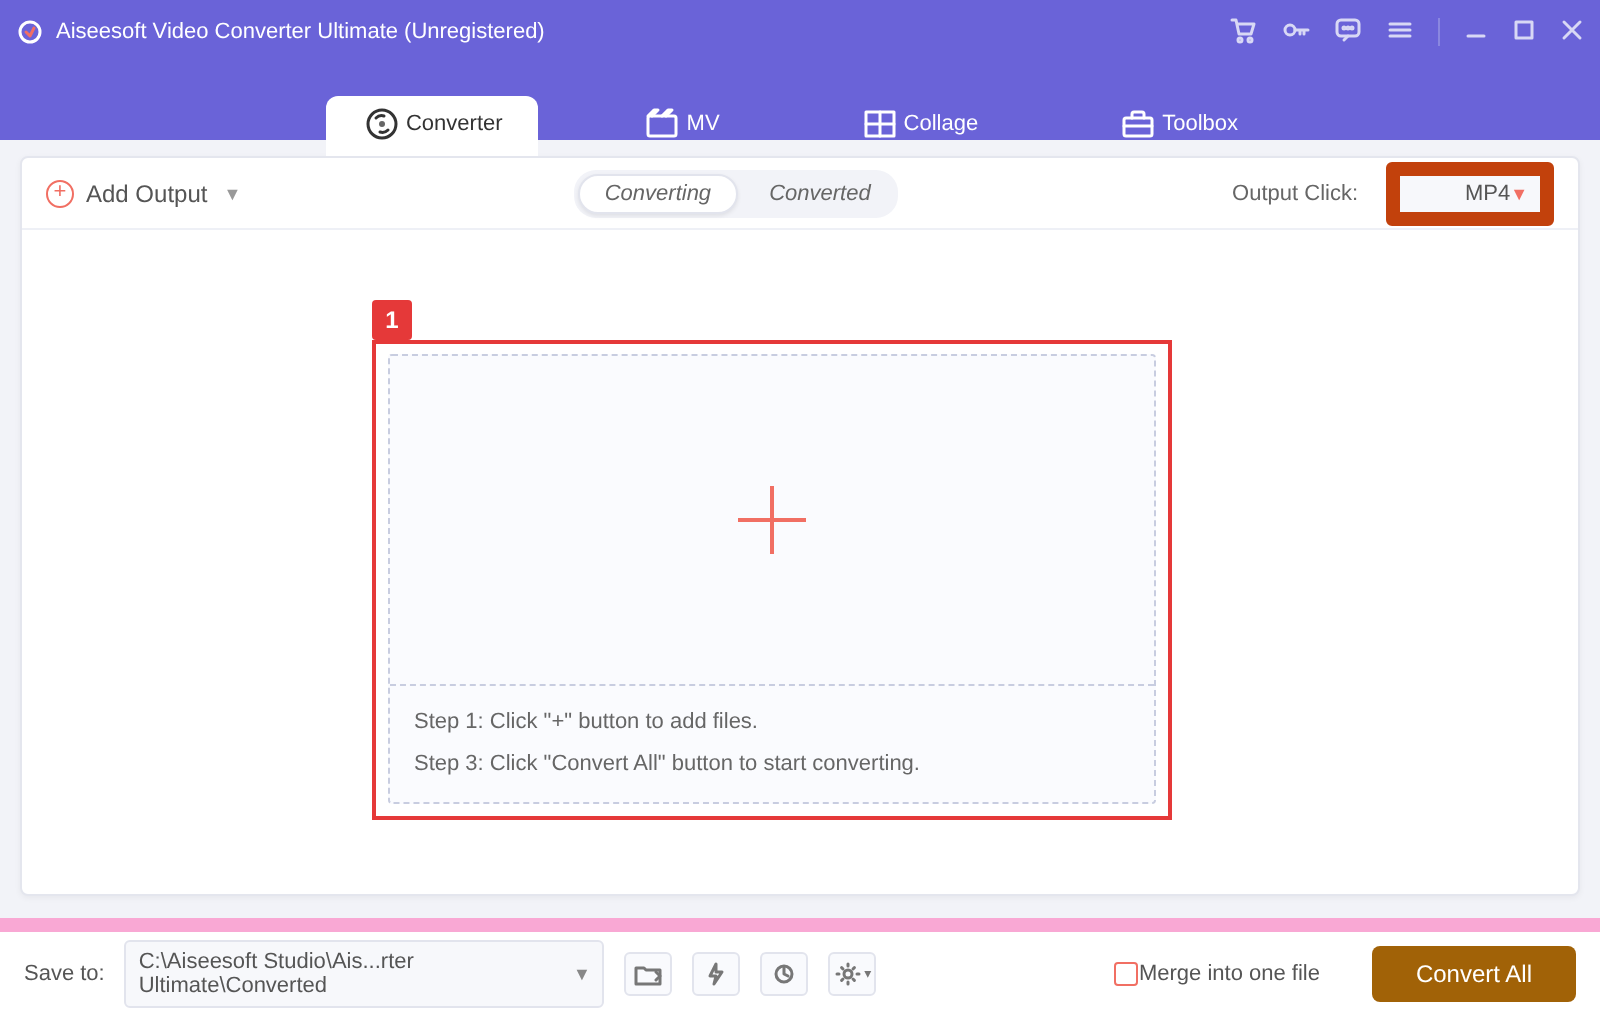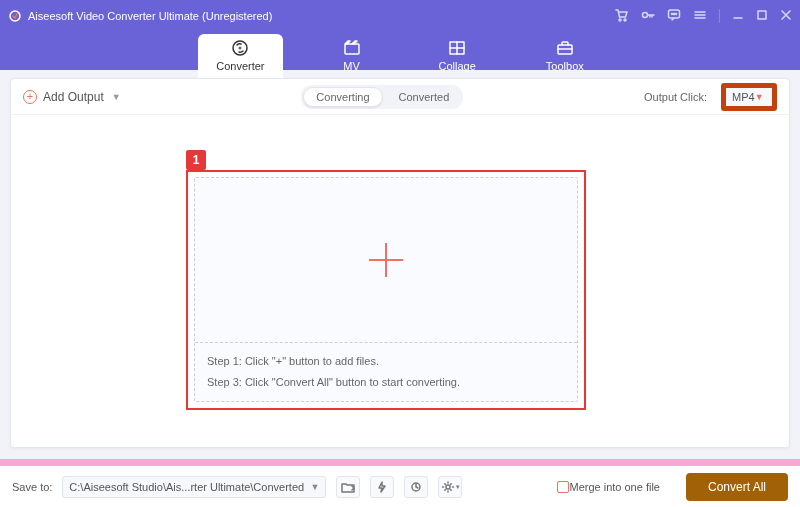--- a/index.html
+++ b/index.html
@@ -18,21 +18,21 @@
   .titlebar .winctl { display: flex; align-items: center; gap: 12px; color: #d8d8f5; }
   .winctl span, .winctl svg { cursor: pointer; }
   .sep { width: 1px; height: 14px; background: #8a87e0; }
   
   .navtabs {
     display: flex; gap: 34px; justify-content: center; align-items: flex-end;
     height: 46px;
   }
   .navtab {
     padding: 4px 18px 6px 18px; color: #fff; font-size: 11px;
-    display: flex; flex-direction: column; align-items: center; gap: 2px;
+    display: flex; flex-direction: row; align-items: center; gap: 2px;
     border-radius: 6px 6px 0 0; cursor: pointer;
     min-width: 70px;
   }
   .navtab.active { background: #fff; color: #333; }
   .navtab .icon { width: 20px; height: 20px; }
   
   .panel {
     margin: 0 10px; background: #fff; border: 1px solid #e4e6ee; border-radius: 4px;
     height: 370px; display: flex; flex-direction: column;
     box-shadow: 0 1px 3px rgba(0,0,0,0.05);
@@ -47,33 +47,33 @@
   }
   .add-btn .plus {
     width: 14px; height: 14px; border: 1.5px solid #f16f63; border-radius: 50%;
     color: #f16f63; display: flex; align-items: center; justify-content: center;
     font-size: 11px; line-height: 1;
   }
   .chev { font-size: 9px; color: #999; margin-left: 2px; }
   .toolbar .flex { flex: 1; }
   .tabgroup {
     display: flex; align-items: center; gap: 4px; background: #f2f3f8;
-    border-radius: 11px; padding: 2px;
+    border-radius: 11px; padding: 2px; font-style: italic;
   }
   .tabgroup span {
     font-size: 11px; padding: 3px 12px; border-radius: 10px; cursor: pointer; color: #666;
   }
   .tabgroup span.active {
     background: #fff; box-shadow: 0 1px 2px rgba(0,0,0,0.08); border: 1px solid #e2e4ed;
   }
   .outfmt-label { font-size: 11px; color: #666; margin-left: auto; margin-right: 6px; }
   .outfmt-sel {
-    font-size: 11px; width: 56px; padding: 3px 6px; border: 5px solid #c2410c;
+    font-size: 11px; width: 84px; padding: 3px 6px; border: 7px solid #c2410c;
     border-radius: 3px; background: #f7f8fb; color: #555; display: flex; align-items: center;
-    justify-content: flex-start; cursor: pointer;
+    justify-content: flex-end; cursor: pointer;
   }
   .outfmt-sel .caret { color: #f16f63; font-size: 9px; }
   
   .workarea { flex: 1; position: relative; }
   .annotbox {
     position: absolute; left: 175px; top: 55px; width: 400px; height: 240px;
     border: 2px solid #e53939;
   }
   .annot-badge {
     position: absolute; left: -2px; top: -22px; width: 20px; height: 20px;
@@ -100,21 +100,21 @@
   }
   
   .bottombar {
     position: absolute; bottom: 0; left: 0; right: 0; height: 48px;
     background: #fff; border-top: 7px solid #f9a8d4;
     display: flex; align-items: center; padding: 0 12px; gap: 10px;
   }
   .bottombar .lbl { font-size: 11px; color: #555; }
   .pathbox {
     font-size: 11px; color: #555; background: #f7f8fb; border: 1px solid #e2e4ed;
-    border-radius: 3px; padding: 4px 6px; width: 264px; display: flex; align-items: center;
+    border-radius: 3px; padding: 4px 6px; width: 240px; display: flex; align-items: center;
     justify-content: space-between; cursor: pointer;
   }
   .pathbox .caret { font-size: 9px; color: #888; }
   .iconbtn {
     width: 24px; height: 22px; border: 1px solid #e2e4ed; border-radius: 3px;
     background: #f9fafd; display: flex; align-items: center; justify-content: center;
     font-size: 12px; color: #777; cursor: pointer;
   }
   .merge {
     display: flex; align-items: center; gap: 0; font-size: 11px; color: #555;

